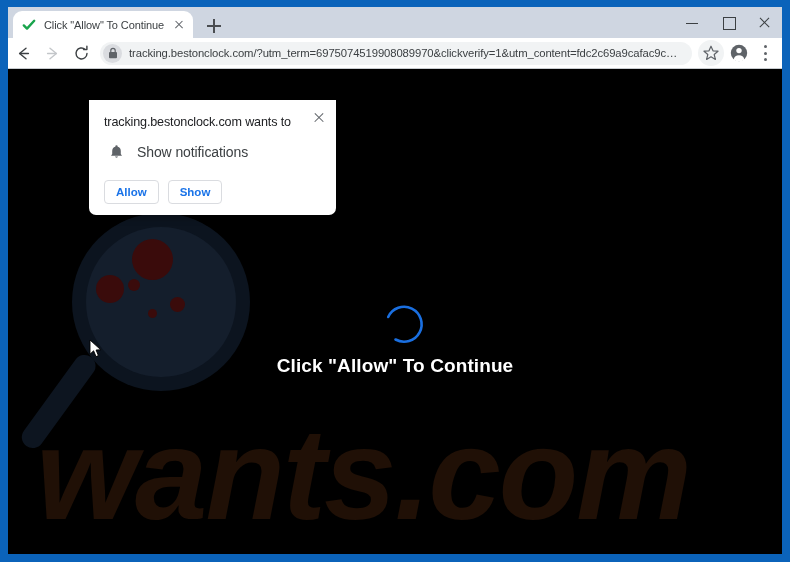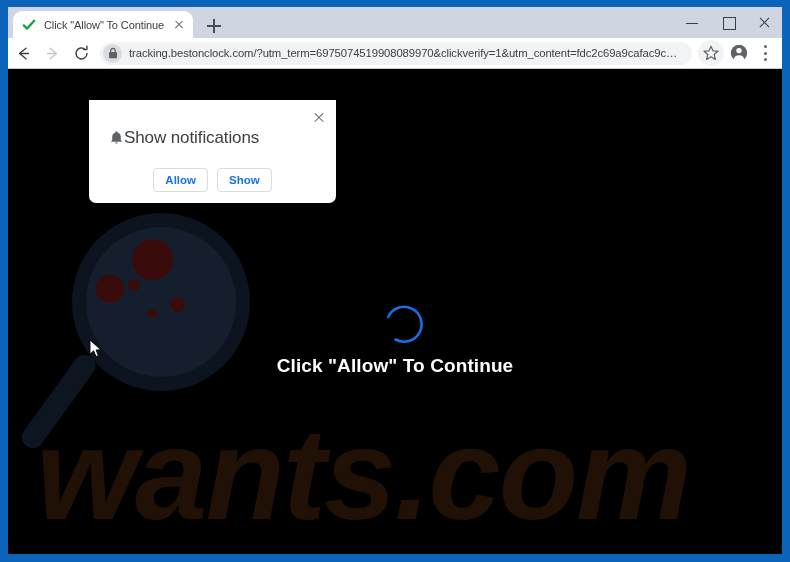--- a/index.html
+++ b/index.html
@@ -310,28 +310,29 @@
   #perm-close::after  { transform: rotate(-45deg); }
 
   #perm-row {
     display: flex;
     align-items: center;
     margin-top: 14px;
     padding-left: 5px;
   }
   #bell-icon { width: 15px; height: 16px; flex: 0 0 15px; }
   #perm-row-label {
-    font-size: 17px;
+    font-size: 14px;
     color: #3c4043;
+    margin-left: 13px;
     letter-spacing: -0.1px;
   }
 
   #perm-actions {
     display: flex;
-    justify-content: center;
+    justify-content: flex-start;
     gap: 9px;
     margin-top: 20px;
   }
   .perm-btn {
     min-width: 54px;
     height: 24px;
     border: 1px solid #dadce0;
     border-radius: 4px;
     background: #fff;
     color: #1a73e8;
@@ -449,20 +450,21 @@
       <div id="page-msg">Click "Allow" To Continue</div>
 
       <div id="cursor">
         <svg width="14" height="20" viewBox="0 0 14 20">
           <path d="M1 1 L1 15.2 L4.6 11.8 L7 17.6 L9.4 16.6 L7.1 11 L11.8 10.8 Z" fill="#ffffff" stroke="#000000" stroke-width="0.9" stroke-linejoin="round"></path>
         </svg>
       </div>
 
       <div id="perm-dialog">
         <div id="perm-close"></div>
+        <div id="perm-title">tracking.bestonclock.com wants to</div>
 
         <div id="perm-row">
           <span id="bell-icon">
             <svg width="15" height="16" viewBox="0 0 15 16">
               <path d="M7.5 1.2 a1.2 1.2 0 0 1 1.2 1.2 v0.4 a4.3 4.3 0 0 1 3.1 4.1 v3.1 l1.2 1.8 H2 l1.2 -1.8 V6.9 a4.3 4.3 0 0 1 3.1 -4.1 V2.4 A1.2 1.2 0 0 1 7.5 1.2 Z" fill="#5f6368"></path>
               <path d="M5.9 12.6 a1.7 1.7 0 0 0 3.2 0 Z" fill="#5f6368"></path>
             </svg>
           </span>
           <span id="perm-row-label">Show notifications</span>
         </div>

